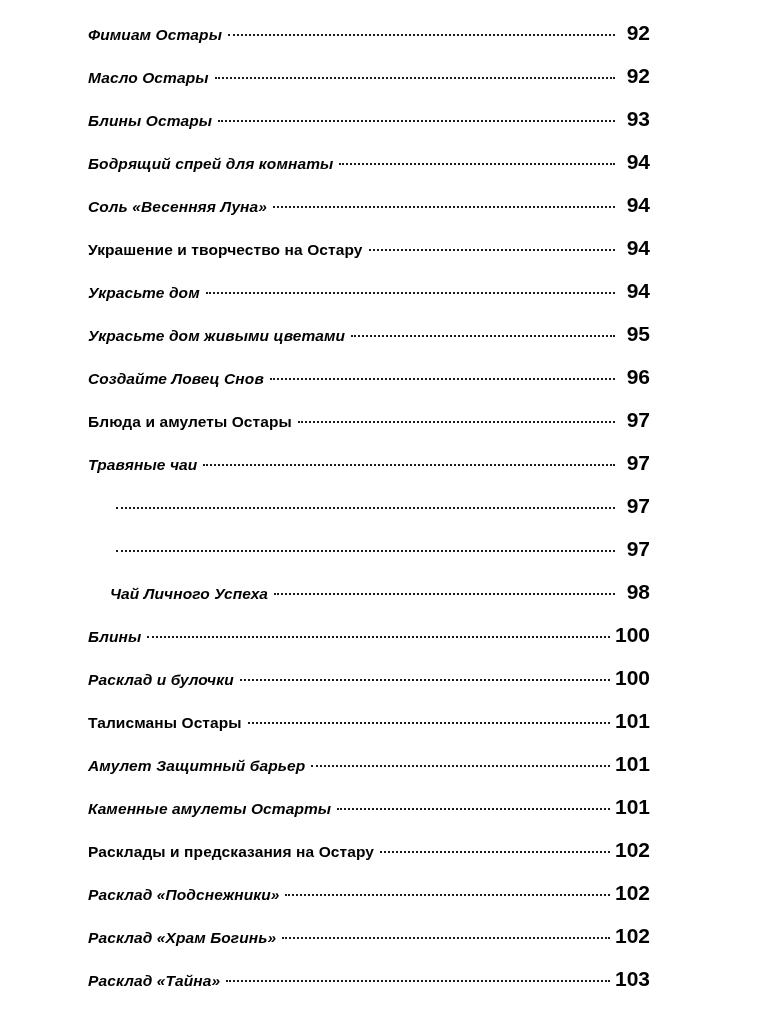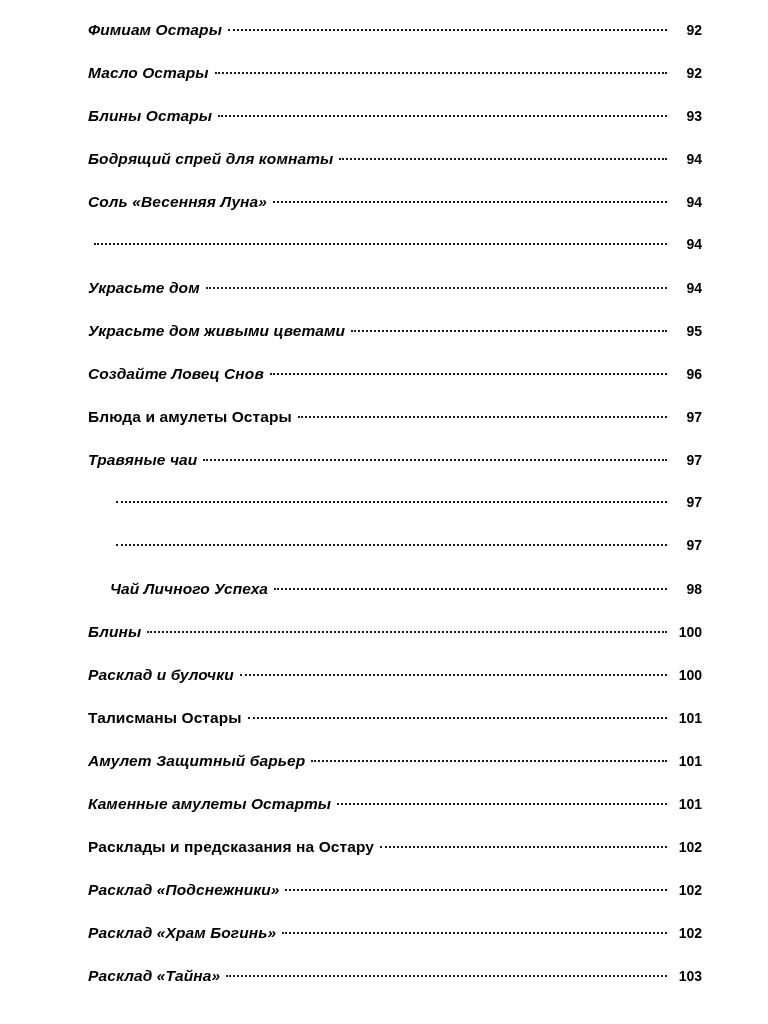--- a/index.html
+++ b/index.html
@@ -19,21 +19,21 @@
     width: 768px;
     box-sizing: border-box;
   }
   .toc-entry {
     display: flex;
     align-items: baseline;
     font-size: 15.5px;
     font-weight: bold;
     line-height: 1.0;
     margin: 0;
-    padding: 0 66px 0 88px;
+    padding: 0 118px 0 88px;
     height: 43px;
   }
   .toc-entry .title {
     white-space: nowrap;
     flex: 0 0 auto;
     letter-spacing: 0.1px;
   }
   .toc-entry.italic .title {
     font-style: italic;
   }
@@ -45,21 +45,21 @@
     margin: 0 5px 0 6px;
     border-bottom: 2px dotted #1a1a1a;
     transform: translateY(-4px);
     min-width: 8px;
     height: 1px;
   }
   .toc-entry .page {
     flex: 0 0 auto;
     font-style: normal;
     font-weight: bold;
-    font-size: 14px;
+    font-size: 21px;
     text-align: right;
     min-width: 30px;
   }
 </style>
 </head>
 <body>
 
 <div class="toc" id="toc-root">
     <div class="toc-entry italic">
       <span class="title">Фимиам Остары</span>
@@ -80,20 +80,21 @@
       <span class="title">Бодрящий спрей для комнаты</span>
       <span class="dots"></span>
       <span class="page">94</span>
     </div>
     <div class="toc-entry italic">
       <span class="title">Соль «Весенняя Луна»</span>
       <span class="dots"></span>
       <span class="page">94</span>
     </div>
     <div class="toc-entry">
+      <span class="title">Украшение и творчество на Остару</span>
       <span class="dots"></span>
       <span class="page">94</span>
     </div>
     <div class="toc-entry italic">
       <span class="title">Украсьте дом</span>
       <span class="dots"></span>
       <span class="page">94</span>
     </div>
     <div class="toc-entry italic">
       <span class="title">Украсьте дом живыми цветами</span>

